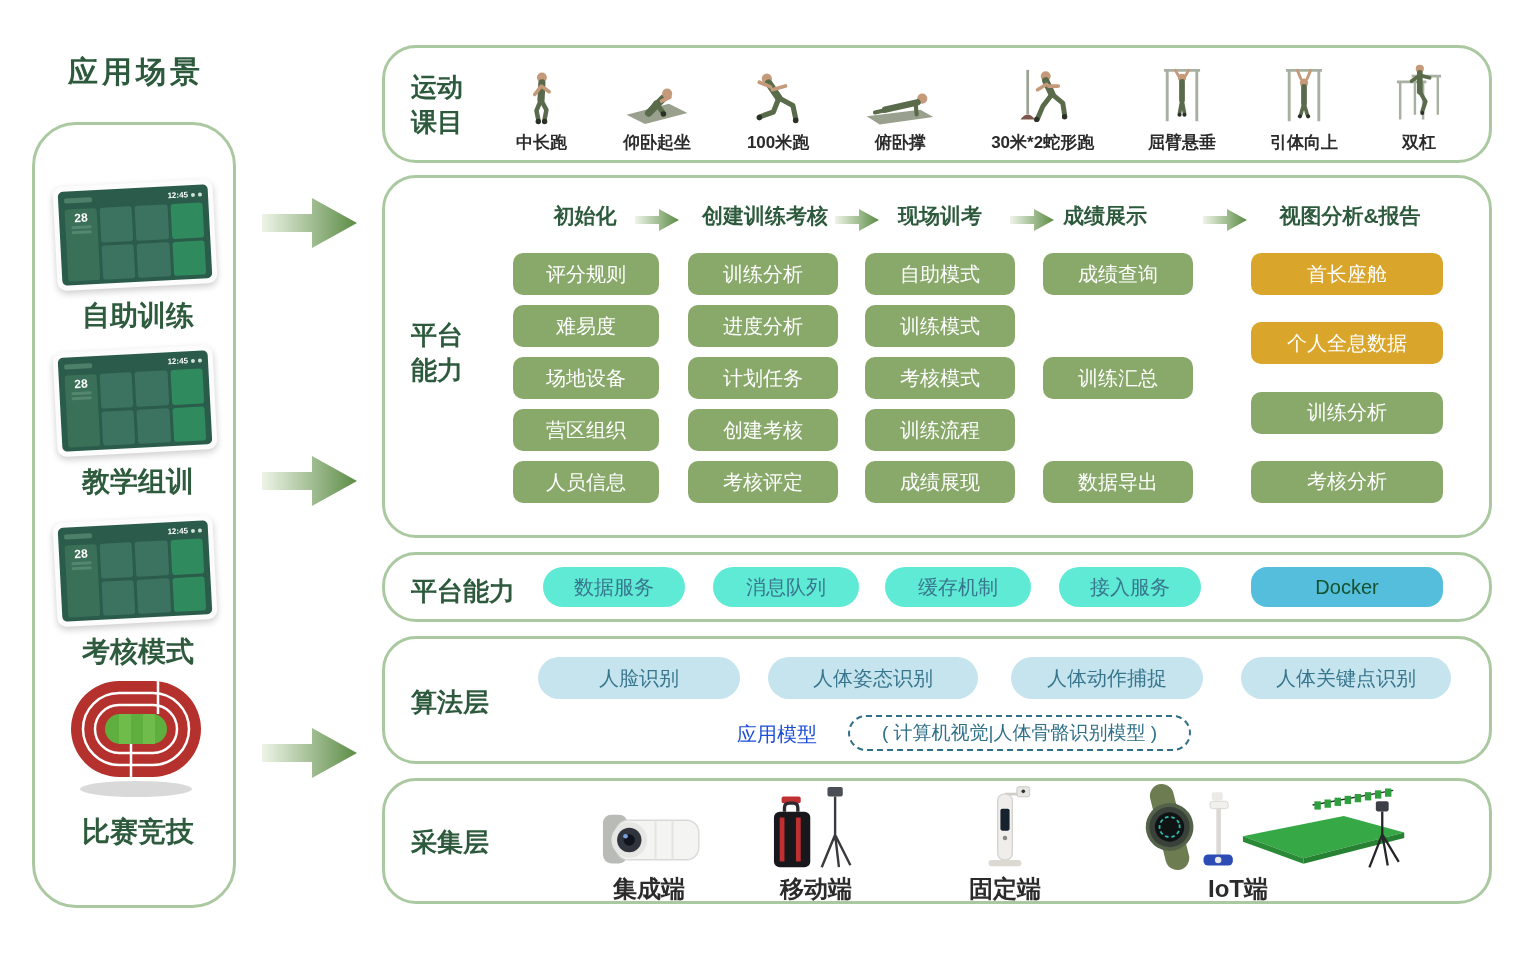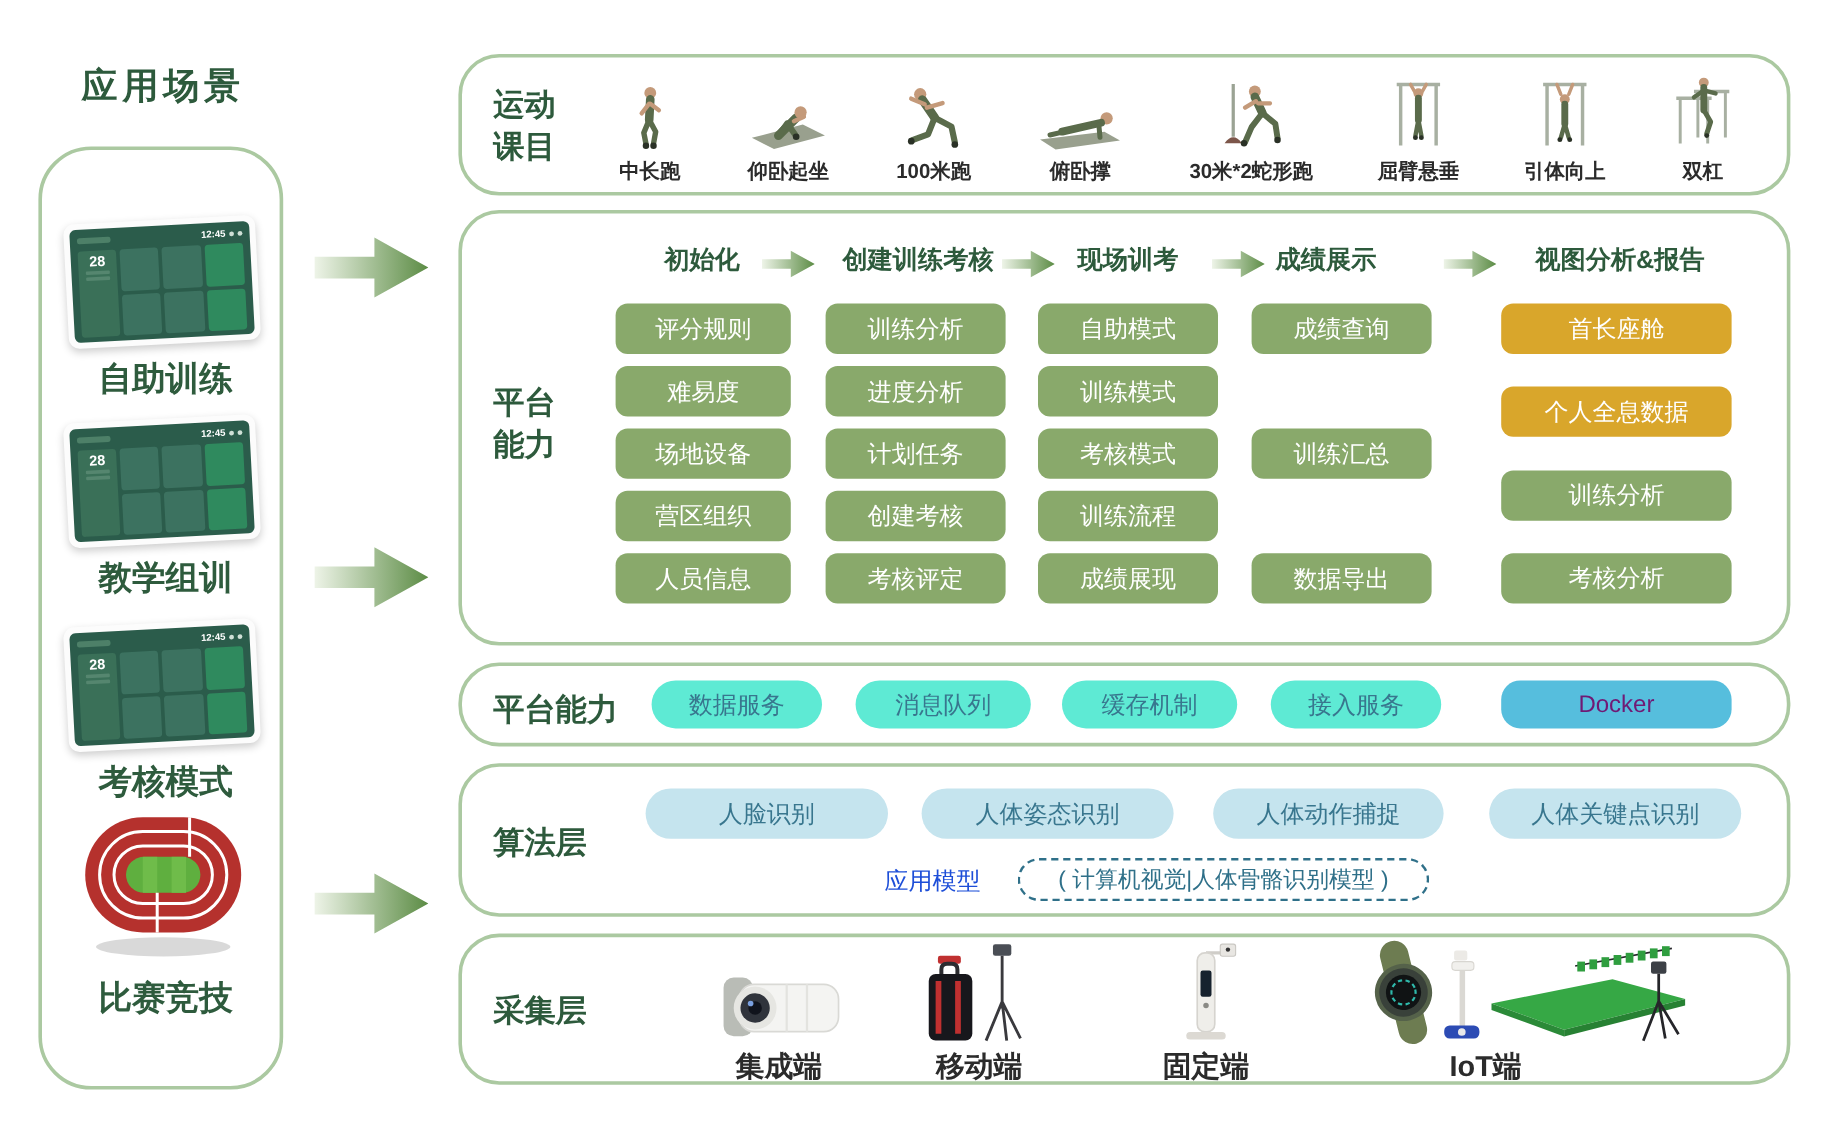--- a/index.html
+++ b/index.html
@@ -54,21 +54,21 @@
   .flow-arrow{position:absolute;top:28px;width:44px;height:28px;}
   .col{position:absolute;top:75px;height:250px;display:flex;flex-direction:column;}
   .col.tight{justify-content:flex-start;gap:10px;}
   .col.spread{justify-content:space-between;}
   .gbtn{height:42px;border-radius:10px;background:#89a96b;color:#fff;font-size:20px;
         display:flex;align-items:center;justify-content:center;white-space:nowrap;}
   .gbtn.orange{background:#d9a62b;}
   
   .bluepill{position:absolute;height:40px;border-radius:20px;background:#5eead4;color:#38768e;
             font-size:20px;display:flex;align-items:center;justify-content:center;}
-  .bluepill.docker{background:#56bedd;color:#701a75;border-radius:16px;}
+  .bluepill.docker{background:#56bedd;color:#14532d;border-radius:16px;}
   .algo-pill{position:absolute;top:18px;height:42px;border-radius:21px;background:#c5e4ee;
              color:#38768e;font-size:20px;display:flex;align-items:center;justify-content:center;}
   .model-label{position:absolute;top:82px;transform:translateX(-50%);color:#1d4ed8;font-size:20px;}
   .dashed-pill{position:absolute;top:76px;height:36px;border:2.5px dashed #2f7089;border-radius:19px;
                color:#2f7089;font-size:19px;display:flex;align-items:center;justify-content:center;
                box-sizing:border-box;background:#fff;}
   
   .dev{position:absolute;}
   .dev-label{position:absolute;top:92px;transform:translateX(-50%);font-size:24px;
              font-weight:bold;color:#2b2b2b;white-space:nowrap;}

